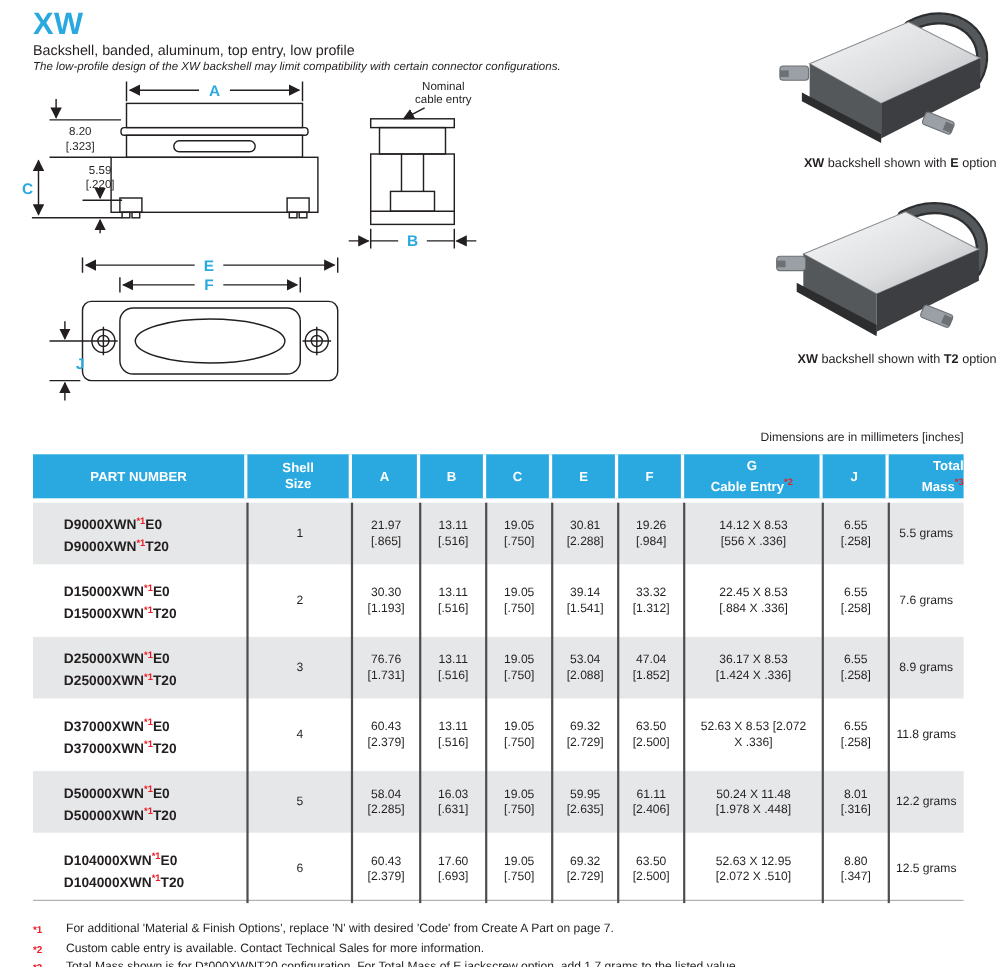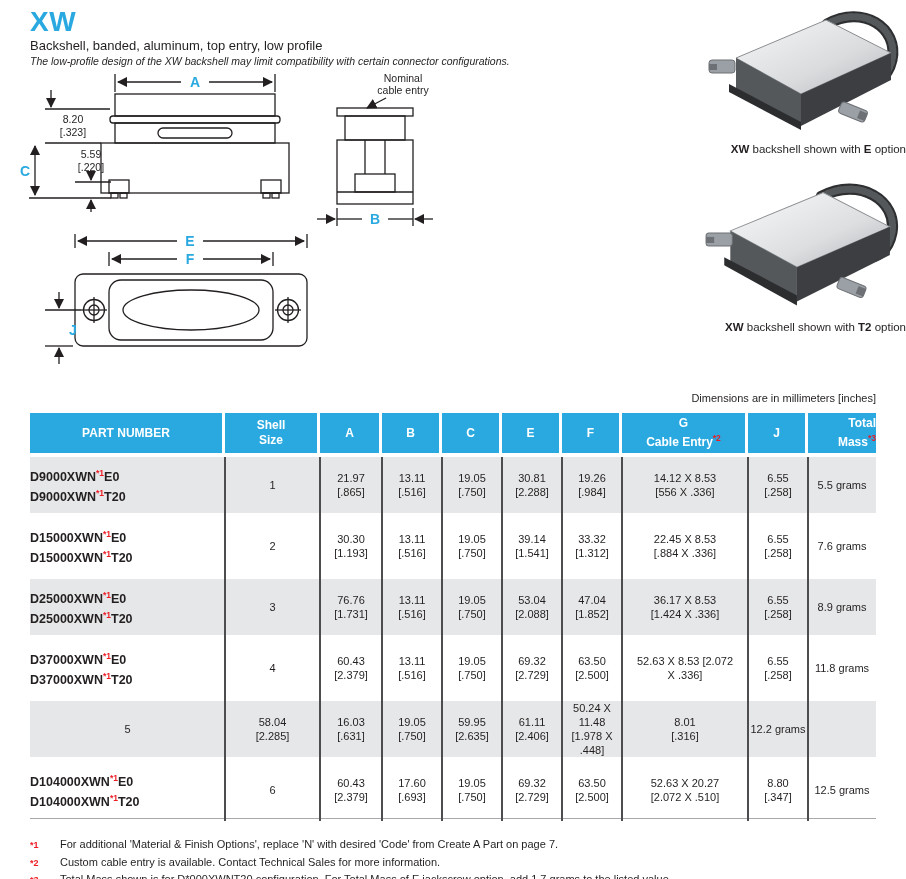--- a/index.html
+++ b/index.html
@@ -29,21 +29,21 @@
   .thead .hcell { background:#29A9E0; color:#fff; font-weight:bold; font-size:12px;
     display:flex; flex-direction:column; align-items:center; justify-content:center;
     text-align:center; line-height:15px; border-right:3px solid #fff; }
   .thead .hcell:last-child { border-right:none;text-align:right; }
   .tbody { position:relative; margin-top:4px; border-bottom:1px solid #A7A9AC; }
   .trow { height:56px; margin-bottom:5px; }
   .trow:last-child { margin-bottom:0; }
   .trow:nth-child(even) { background:#E6E7E8; }
   .cell { display:flex; flex-direction:column; align-items:center; justify-content:center;
     font-size:11px; line-height:14px; text-align:center; color:#231F20; }
-  .cell.part { align-items:flex-start; padding-left:0; }
+  .cell.part { align-items:flex-start; padding-left:28px; }
   .pline { font-size:12.5px; font-weight:bold; line-height:16px; white-space:nowrap; }
   .sup { font-size:8.5px; vertical-align:super; font-weight:bold; }
   .red { color:#ED1C24; }
   .vline { position:absolute; top:0; bottom:-3px; width:2px; background:#4D4D4F; }
 
   .footnotes { position:absolute; left:30px; top:838px; width:846px; font-size:11px; }
   .fnote { display:flex; margin-bottom:3px; line-height:13.5px; }
   .fmark { color:#ED1C24; font-size:9px; font-weight:bold; width:30px; flex:none; padding-top:1px; }
 </style>
 </head>
@@ -407,20 +407,24 @@
       <div class="cell">
             <div>6.55</div>
             <div>[.258]</div>
           </div>
       <div class="cell">
             <div>11.8 grams</div>
           </div>
     </div>
 
     <div class="tgrid trow">
+      <div class="cell part">
+        <div class="pline"><span>D50000XWN</span><span class="sup red">*1</span><span>E0</span></div>
+        <div class="pline"><span>D50000XWN</span><span class="sup red">*1</span><span>T20</span></div>
+      </div>
       <div class="cell">
             <div>5</div>
           </div>
       <div class="cell">
             <div>58.04</div>
             <div>[2.285]</div>
           </div>
       <div class="cell">
             <div>16.03</div>
             <div>[.631]</div>
@@ -472,21 +476,21 @@
           </div>
       <div class="cell">
             <div>69.32</div>
             <div>[2.729]</div>
           </div>
       <div class="cell">
             <div>63.50</div>
             <div>[2.500]</div>
           </div>
       <div class="cell">
-            <div>52.63 X 20.27</div>
+            <div>52.63 X 12.95</div>
             <div>[2.072 X .510]</div>
           </div>
       <div class="cell">
             <div>8.80</div>
             <div>[.347]</div>
           </div>
       <div class="cell">
             <div>12.5 grams</div>
           </div>
     </div>

